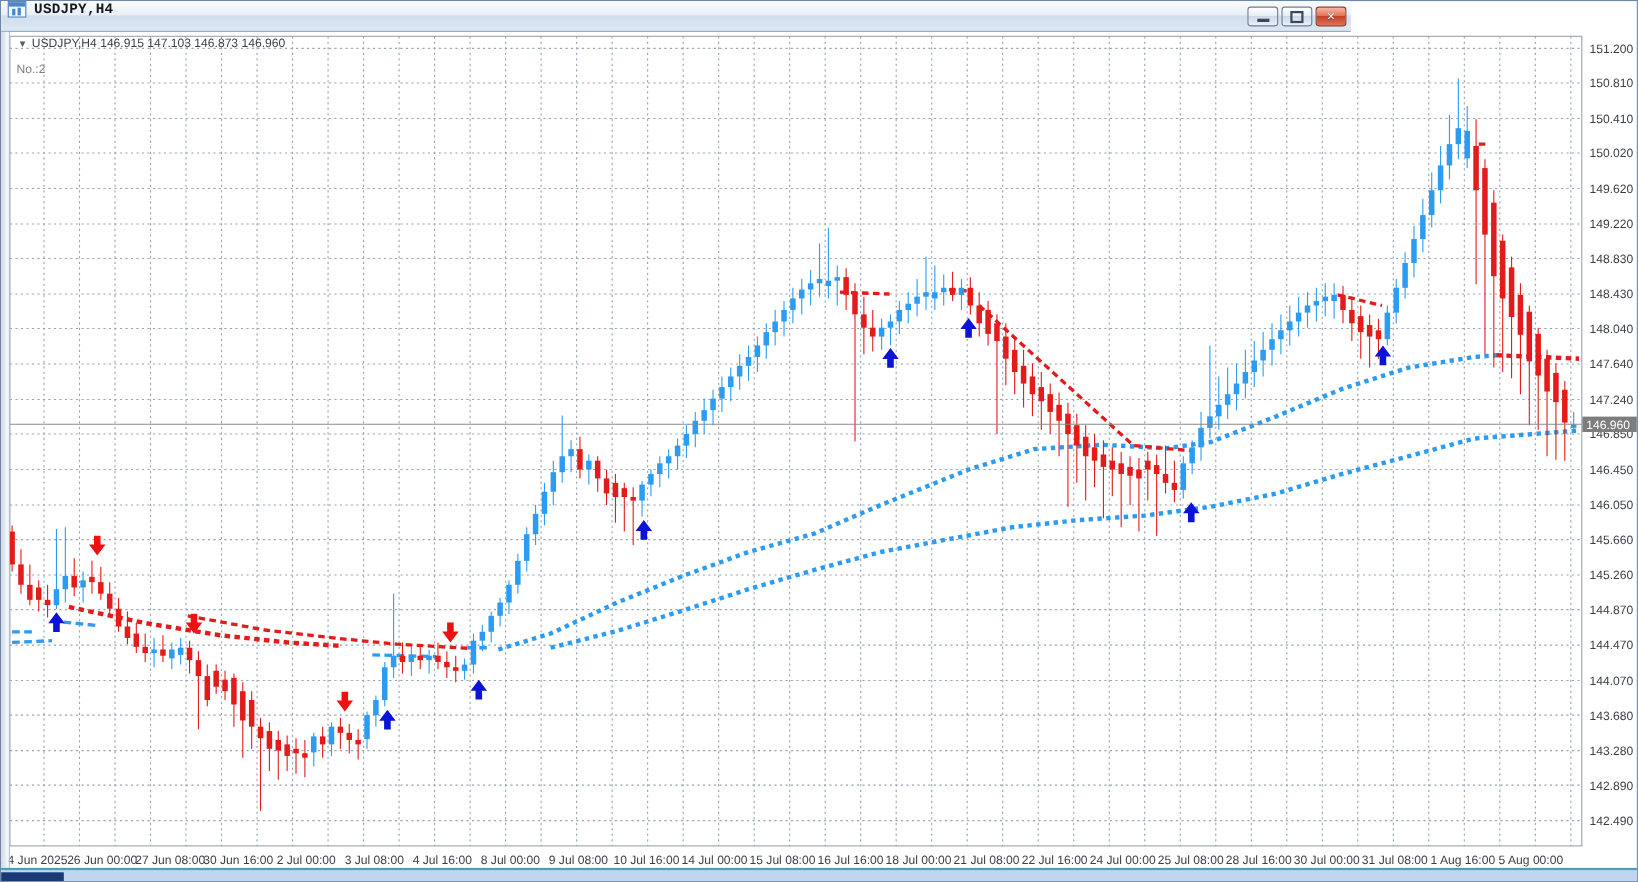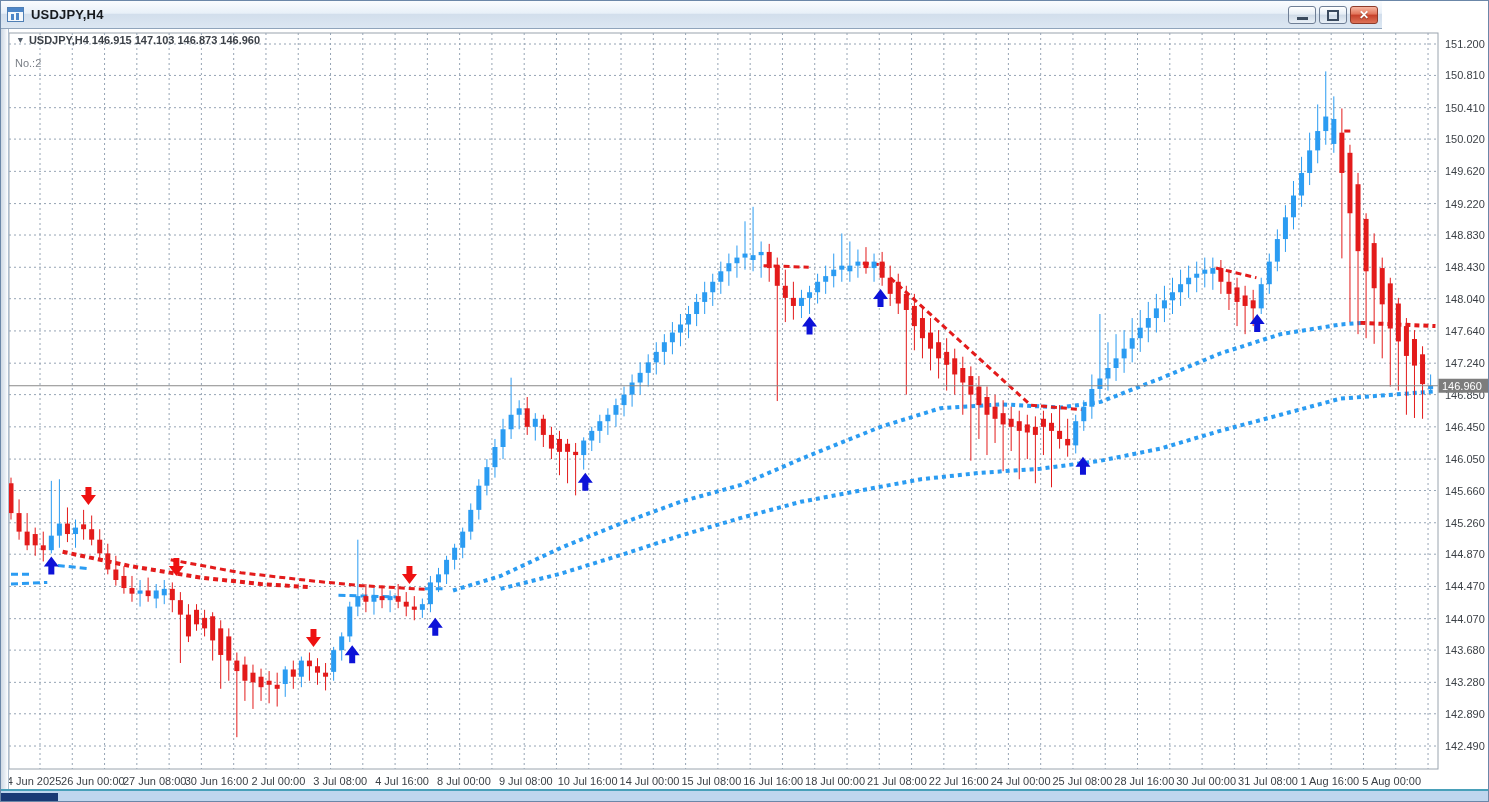--- a/index.html
+++ b/index.html
@@ -3,43 +3,43 @@
 <meta charset="utf-8">
 <style>
   html,body{margin:0;padding:0;}
   body{
     width:1489px;height:802px;position:relative;overflow:hidden;
     font-family:"Liberation Sans",sans-serif;background:#fff;
     border:1px solid #6b87a8;box-sizing:border-box;
   }
   
   .titlebar{
-    position:absolute;left:0;top:0;width:1381px;height:28px;
+    position:absolute;left:0;top:0;width:1227px;height:28px;
     background:linear-gradient(#fafcfe,#e8f0f8 45%,#d2deec 50%,#dce7f2);
-    border-bottom:1px solid #90a4bb;display:flex;align-items:center;box-sizing:border-box;
+    border-bottom:1px solid #90a4bb;display:flex;box-sizing:border-box;font-family:Liberation Mono, monospace;
   }
   .title-icon{width:17px;height:15px;margin:0 7px 0 6px;position:relative;
     background:#f4f8fc;border:1px solid #4f7fb5;box-sizing:border-box;}
   .title-icon .bar{position:absolute;left:0;top:0;width:100%;height:4px;background:#4d86c8;}
   .title-icon .c1,.title-icon .c2{position:absolute;width:3px;background:#4d86c8;}
   .title-icon .c1{left:3px;top:6px;height:6px;}
   .title-icon .c2{left:8px;top:5px;height:7px;}
   .title-text{font-size:13px;font-weight:bold;color:#16191d;letter-spacing:.2px;}
   .winbtns{position:absolute;right:4px;top:5px;display:flex;gap:3px;}
   .wbtn{width:28px;height:18px;border:1px solid #6f7f96;border-radius:3px;box-sizing:border-box;
     background:linear-gradient(#ffffff,#e6edf5 45%,#cdd9e6 50%,#e9f0f7);
     display:flex;align-items:center;justify-content:center;cursor:default;}
   .wbtn .glyph{color:#2f3c4e;font-size:11px;font-weight:bold;line-height:1;}
   .wbtn.min .glyph{width:11px;height:3px;background:#3a4a5e;margin-top:7px;}
   .wbtn.max .glyph{width:8px;height:7px;border:2px solid #3a4a5e;background:transparent;}
   .wbtn.close{background:linear-gradient(#f6b7a2,#e2745a 45%,#c6402a 50%,#dd7257);border-color:#8d3b2a;}
   .wbtn.close .glyph{color:#fff;font-size:12px;text-shadow:0 1px 1px rgba(0,0,0,.35);}
   
   #chart-svg{position:absolute;left:0;top:28px;}
-  .hdr{position:absolute;left:14px;top:33px;font-size:11px;color:#3c4148;white-space:pre;font-weight:bold;}
+  .hdr{position:absolute;left:14px;top:33px;font-size:11px;color:#3c4148;white-space:pre;}
   .hdr .tri{display:inline-block;transform:scale(.8);color:#55606c;margin-right:3px;}
   .hdr2{position:absolute;left:14px;top:56px;font-size:11px;color:#7a7f86;}
   
   .left-strip{position:absolute;left:0;top:28px;width:8px;height:760px;
     background:linear-gradient(90deg,#cfd9e4,#e8eef5 60%,#ffffff);border-right:1px solid #aebdcd;box-sizing:border-box;}
   .bottom-strip{position:absolute;left:0;top:788px;width:1489px;height:14px;
     background:#bfd6ee;border-top:2px solid #49a0b9;box-sizing:border-box;}
   .bottom-strip .dark{position:absolute;left:0;top:2px;width:57px;height:12px;background:#1a3a75;}
 </style>
 </head>

